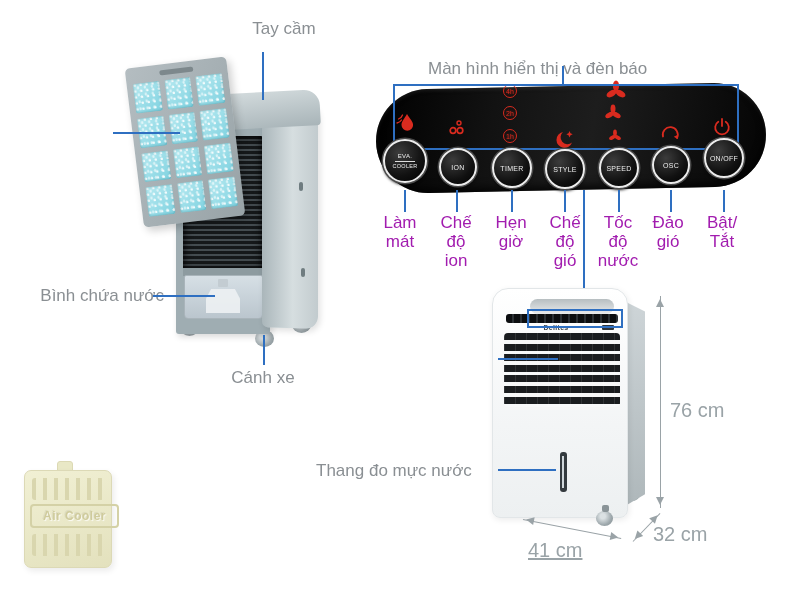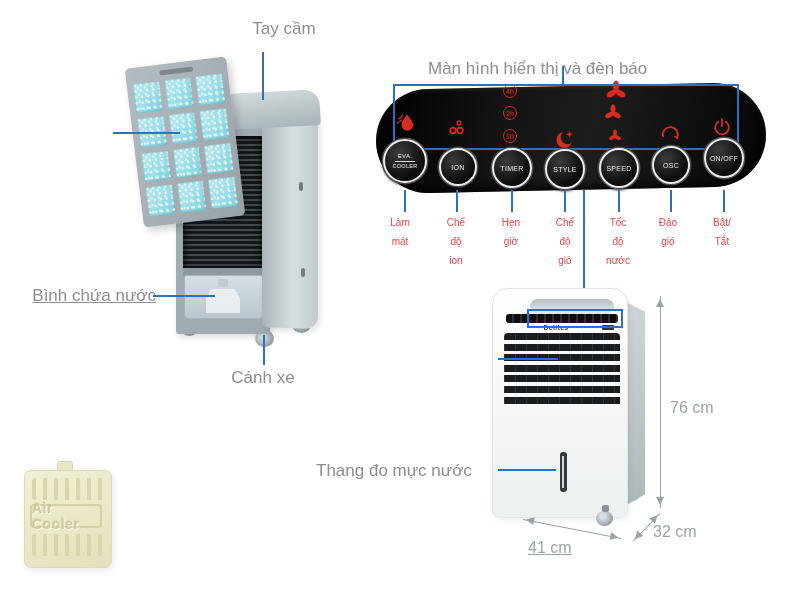--- a/index.html
+++ b/index.html
@@ -1,26 +1,26 @@
 <!DOCTYPE html>
 <html><head>
 <meta charset="utf-8">
 <style>
   html,body{margin:0;padding:0;background:#fff;}
   .canvas{position:relative;width:800px;height:600px;background:#fff;overflow:hidden;
           font-family:"Liberation Sans","DejaVu Sans",sans-serif;}
   
   .lbl{position:absolute;color:#8a8f93;font-size:17px;line-height:20px;}
-  .fn{position:absolute;color:#ef4444;font-size:10px;line-height:19px;text-align:center;white-space:pre-line;width:50px;}
+  .fn{position:absolute;color:#a21caf;font-size:17px;line-height:19px;text-align:center;white-space:pre-line;width:50px;}
   
   .ann-h{position:absolute;height:0;border-top:2px solid #2e6fc1;}
   .ann-v{position:absolute;width:0;border-left:2px solid #2e6fc1;}
   .blue-rect{position:absolute;border:2px solid #2e6fc1;background:transparent;}
   
-  .dim-txt{position:absolute;color:#9aa3a7;font-size:16px;}
+  .dim-txt{position:absolute;color:#9aa3a7;font-size:20px;}
   .dim-arrow{position:absolute;height:0;border-top:1.5px solid #9aa3a7;transform-origin:0 50%;}
   .dim-arrow::before{content:"";position:absolute;left:0;top:-4.7px;width:0;height:0;
      border:4px solid transparent;border-right:8px solid #9aa3a7;transform:translateX(-1px);}
   .dim-arrow::after{content:"";position:absolute;right:0;top:-4.7px;width:0;height:0;
      border:4px solid transparent;border-left:8px solid #9aa3a7;transform:translateX(1px);}
   .dim-arrow-v{position:absolute;width:0;border-left:1.5px solid #9aa3a7;}
   .dim-arrow-v::before{content:"";position:absolute;top:-1px;left:-4.7px;width:0;height:0;
      border:4px solid transparent;border-bottom:8px solid #9aa3a7;}
   .dim-arrow-v::after{content:"";position:absolute;bottom:-1px;left:-4.7px;width:0;height:0;
      border:4px solid transparent;border-top:8px solid #9aa3a7;}
@@ -91,23 +91,23 @@
   .u-gauge{position:absolute;left:560px;top:452px;width:7px;height:40px;background:#343a3e;border-radius:3px;}
   .u-gauge::before{content:"";position:absolute;left:2px;top:4px;width:1.5px;height:32px;background:#cfd6da;}
   
   .ice-cap{position:absolute;left:57px;top:461px;width:16px;height:12px;background:#e9e8c6;
      border:1px solid #dcd9b4;border-radius:3px 3px 0 0;box-sizing:border-box;}
   .ice-main{position:absolute;left:24px;top:470px;width:88px;height:98px;
      background:linear-gradient(160deg,#f1f0d4,#e3e1bd);border:1px solid #dcd9b6;border-radius:7px;
      box-sizing:border-box;box-shadow:2px 3px 6px rgba(0,0,0,.08);}
   .ice-ribs{position:absolute;left:32px;width:72px;height:22px;border-radius:3px;
      background:repeating-linear-gradient(90deg,#d9d6ae 0 4px, transparent 4px 11px);}
-  .ice-label{position:absolute;left:30px;top:504px;width:72px;height:24px;border:2px solid #d4d1a6;border-radius:4px;
+  .ice-label{position:absolute;left:30px;top:504px;width:89px;height:24px;border:2px solid #d4d1a6;border-radius:4px;
      display:flex;align-items:center;justify-content:center;box-sizing:border-box;
-     font-size:14px;font-weight:bold;letter-spacing:.5px;color:#cfcb9c;
+     font-size:12px;font-weight:bold;letter-spacing:.5px;color:#cfcb9c;
      text-shadow:1px 1px 1px rgba(255,255,255,.85), -1px -1px 1px rgba(0,0,0,.07);}
 </style>
 </head>
 <body>
 
 <div class="canvas">
 
   <div>
     <div class="wheel" style="left:180px;top:319px;"></div>
     <div class="wheel" style="left:255px;top:330px;"></div>
@@ -139,21 +139,21 @@
           <div class="m-cell"></div>
       </div>
     </div>
   </div>
 
   <div class="lbl" style="left:214px;top:19px;width:140px;text-align:center;">Tay cầm</div>
   <div class="ann-v" style="left:262px;top:52px;height:48px;"></div>
 
   <div class="ann-h" style="left:113px;top:132px;width:67px;"></div>
 
-  <div class="lbl" style="left:24px;top:286px;width:132px;text-align:right;text-decoration:underline;">Bình chứa nước</div>
+  <div class="lbl" style="left:32px;top:286px;width:132px;text-align:right;">Bình chứa nước</div>
   <div class="ann-h" style="left:153px;top:295px;width:62px;"></div>
 
   <div class="ann-v" style="left:263px;top:335px;height:30px;"></div>
   <div class="lbl" style="left:226px;top:368px;width:74px;text-align:center;">Cánh xe</div>
 
   <div class="lbl" style="left:428px;top:43px;width:322px;margin-top:16px;">Màn hình hiển thị và đèn báo</div>
   <div class="ann-v" style="left:562px;top:66px;height:18px;"></div>
 
   <div class="panel-bar"></div>
 

